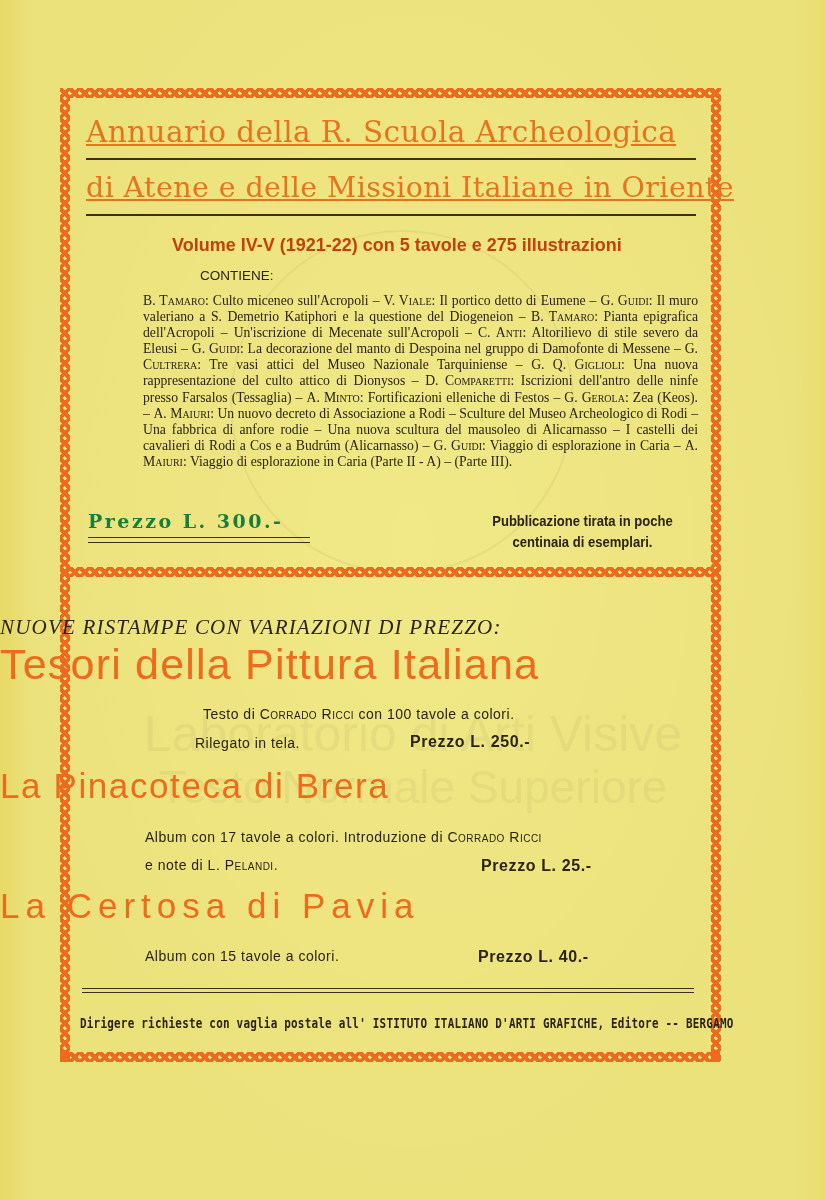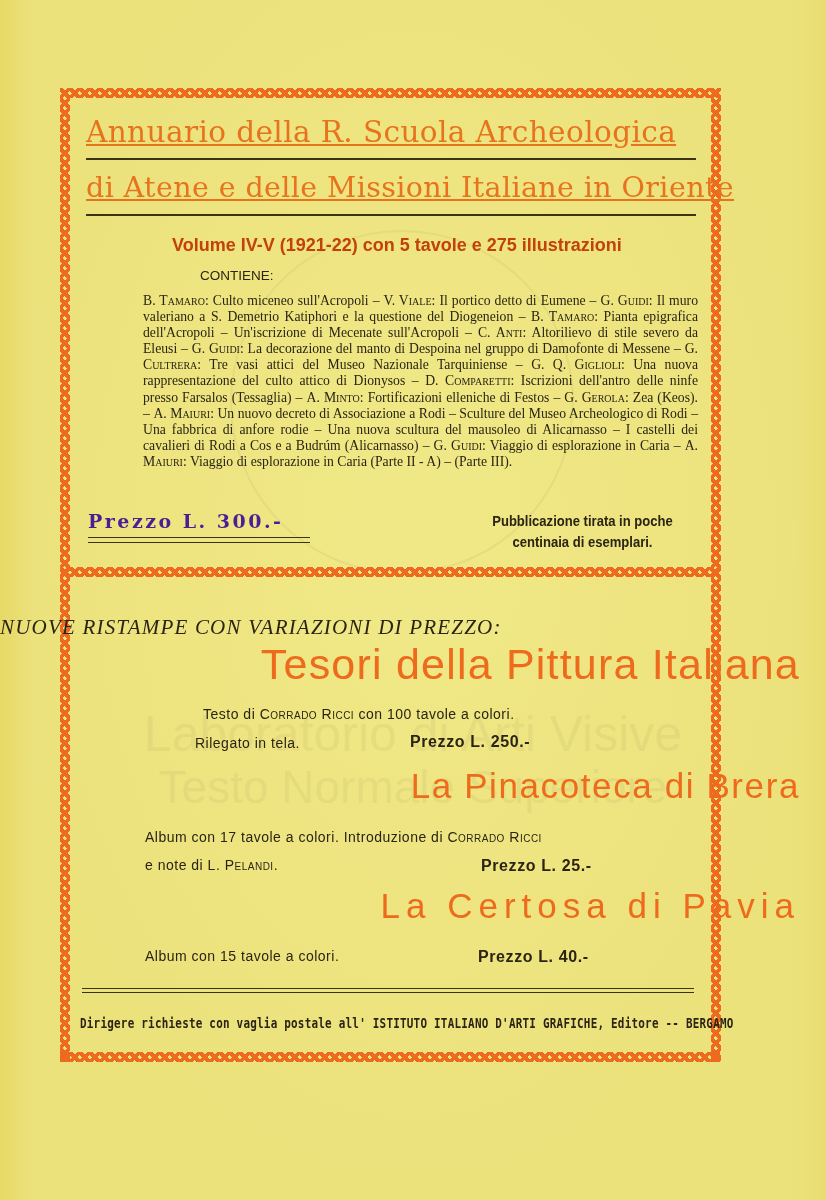--- a/index.html
+++ b/index.html
@@ -59,40 +59,40 @@
     position:absolute; left:143px; top:293px; width:555px;
     font-family:"Liberation Serif", serif; font-size:13.7px; line-height:16.1px;
     color:#2a2413; text-align:justify;
   }
   .contents p { margin:0; }
   .sc { font-variant:small-caps; }
 
   .price-big {
     position:absolute; left:88px; top:510px;
     font-family:"DejaVu Serif", serif; font-weight:bold;
-    font-size:19px; letter-spacing:2.5px; color:#4c1d95;
+    font-size:19px; letter-spacing:2.5px; color:#15803d;
   }
   .dbl-rule {
     position:absolute; left:88px; top:537px; width:222px; height:6px;
     border-top:1.5px solid #3a3318; border-bottom:1.5px solid #3a3318;
     box-sizing:border-box;
   }
   .pub-note {
     position:absolute; left:460px; top:511px; width:245px;
     font-family:"Liberation Sans", sans-serif; font-weight:bold;
     font-size:14.5px; line-height:21px; color:#2b2413; text-align:center;
     transform:scaleX(0.9); transform-origin:center top;
   }
   .nuove {
     position:absolute; left:0; width:826px; top:615px; text-align:left;
     font-family:"Liberation Serif", serif; font-style:italic;
     font-size:21px; letter-spacing:1.2px; color:#2b2413;
   }
   .big-title {
-    position:absolute; left:0; width:800px; text-align:right;
+    position:absolute; left:0; width:800px; text-align:left;
     font-family:"Liberation Sans", sans-serif;
     color:#ee6a1c; white-space:nowrap;
   }
   .serif-small {
     position:absolute;
     font-family:Liberation Sans, sans-serif; font-size:14px; color:#2b2413; white-space:nowrap;
     letter-spacing:0.5px;
   }
   .price-sans {
     position:absolute;

